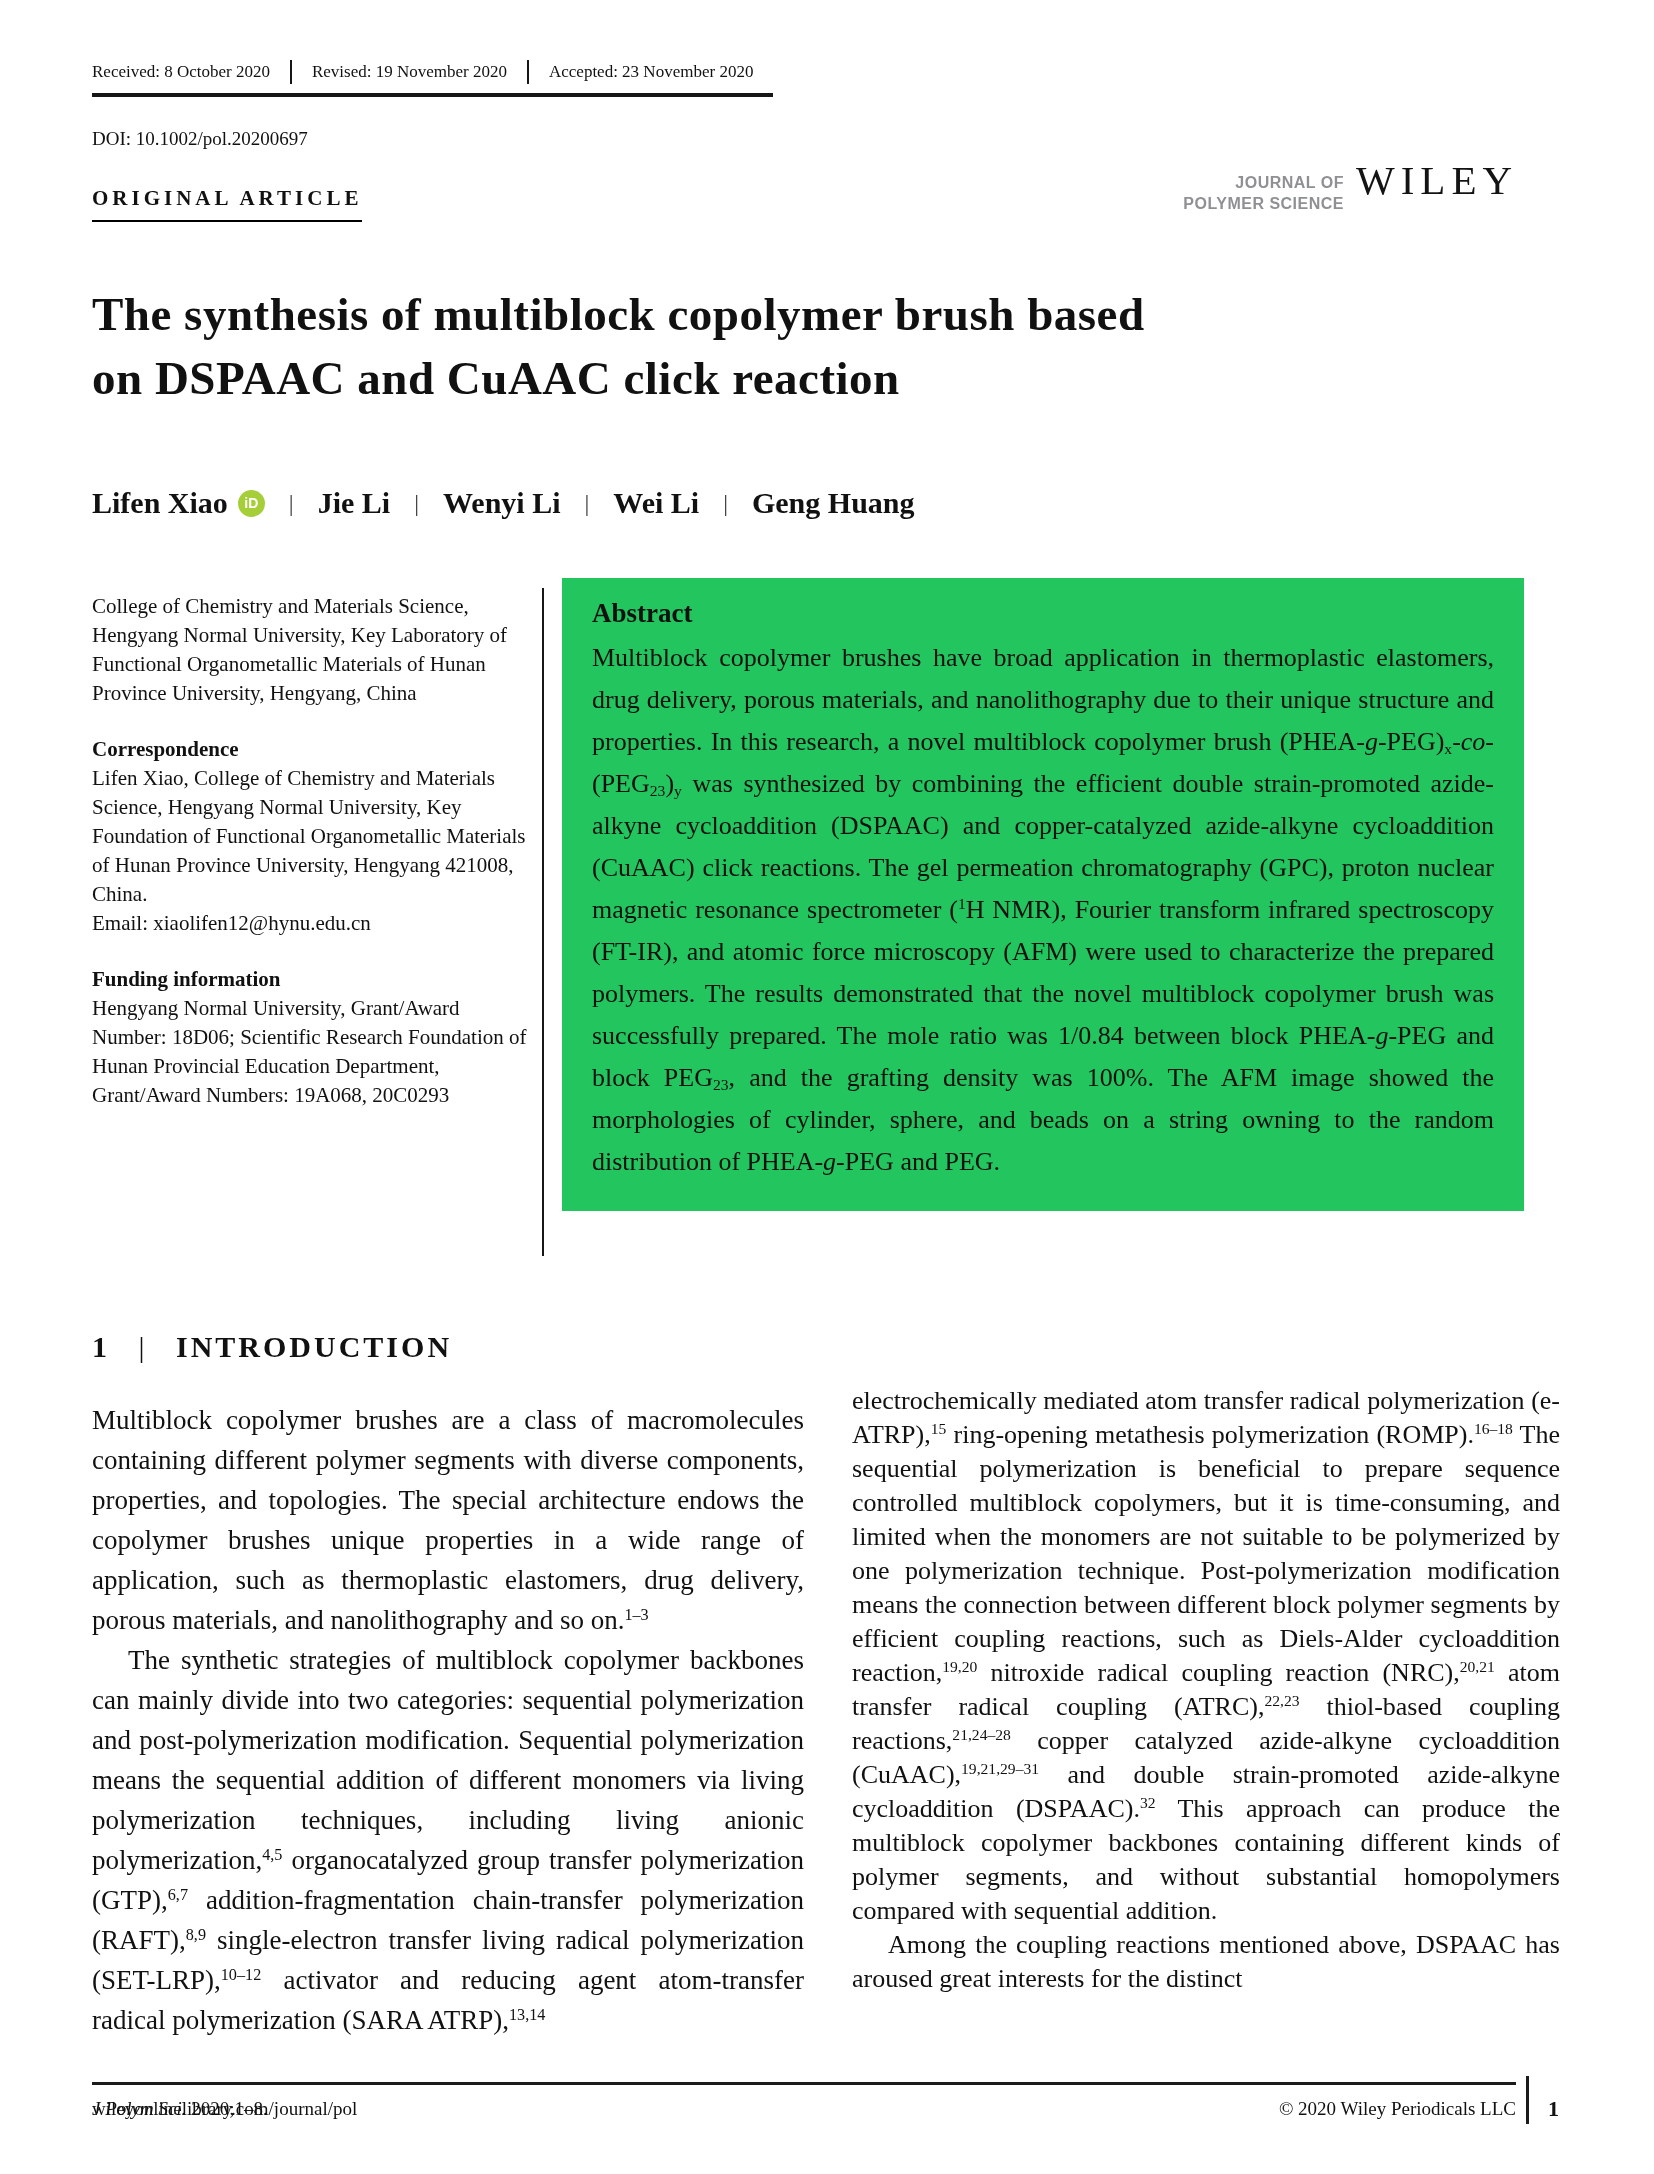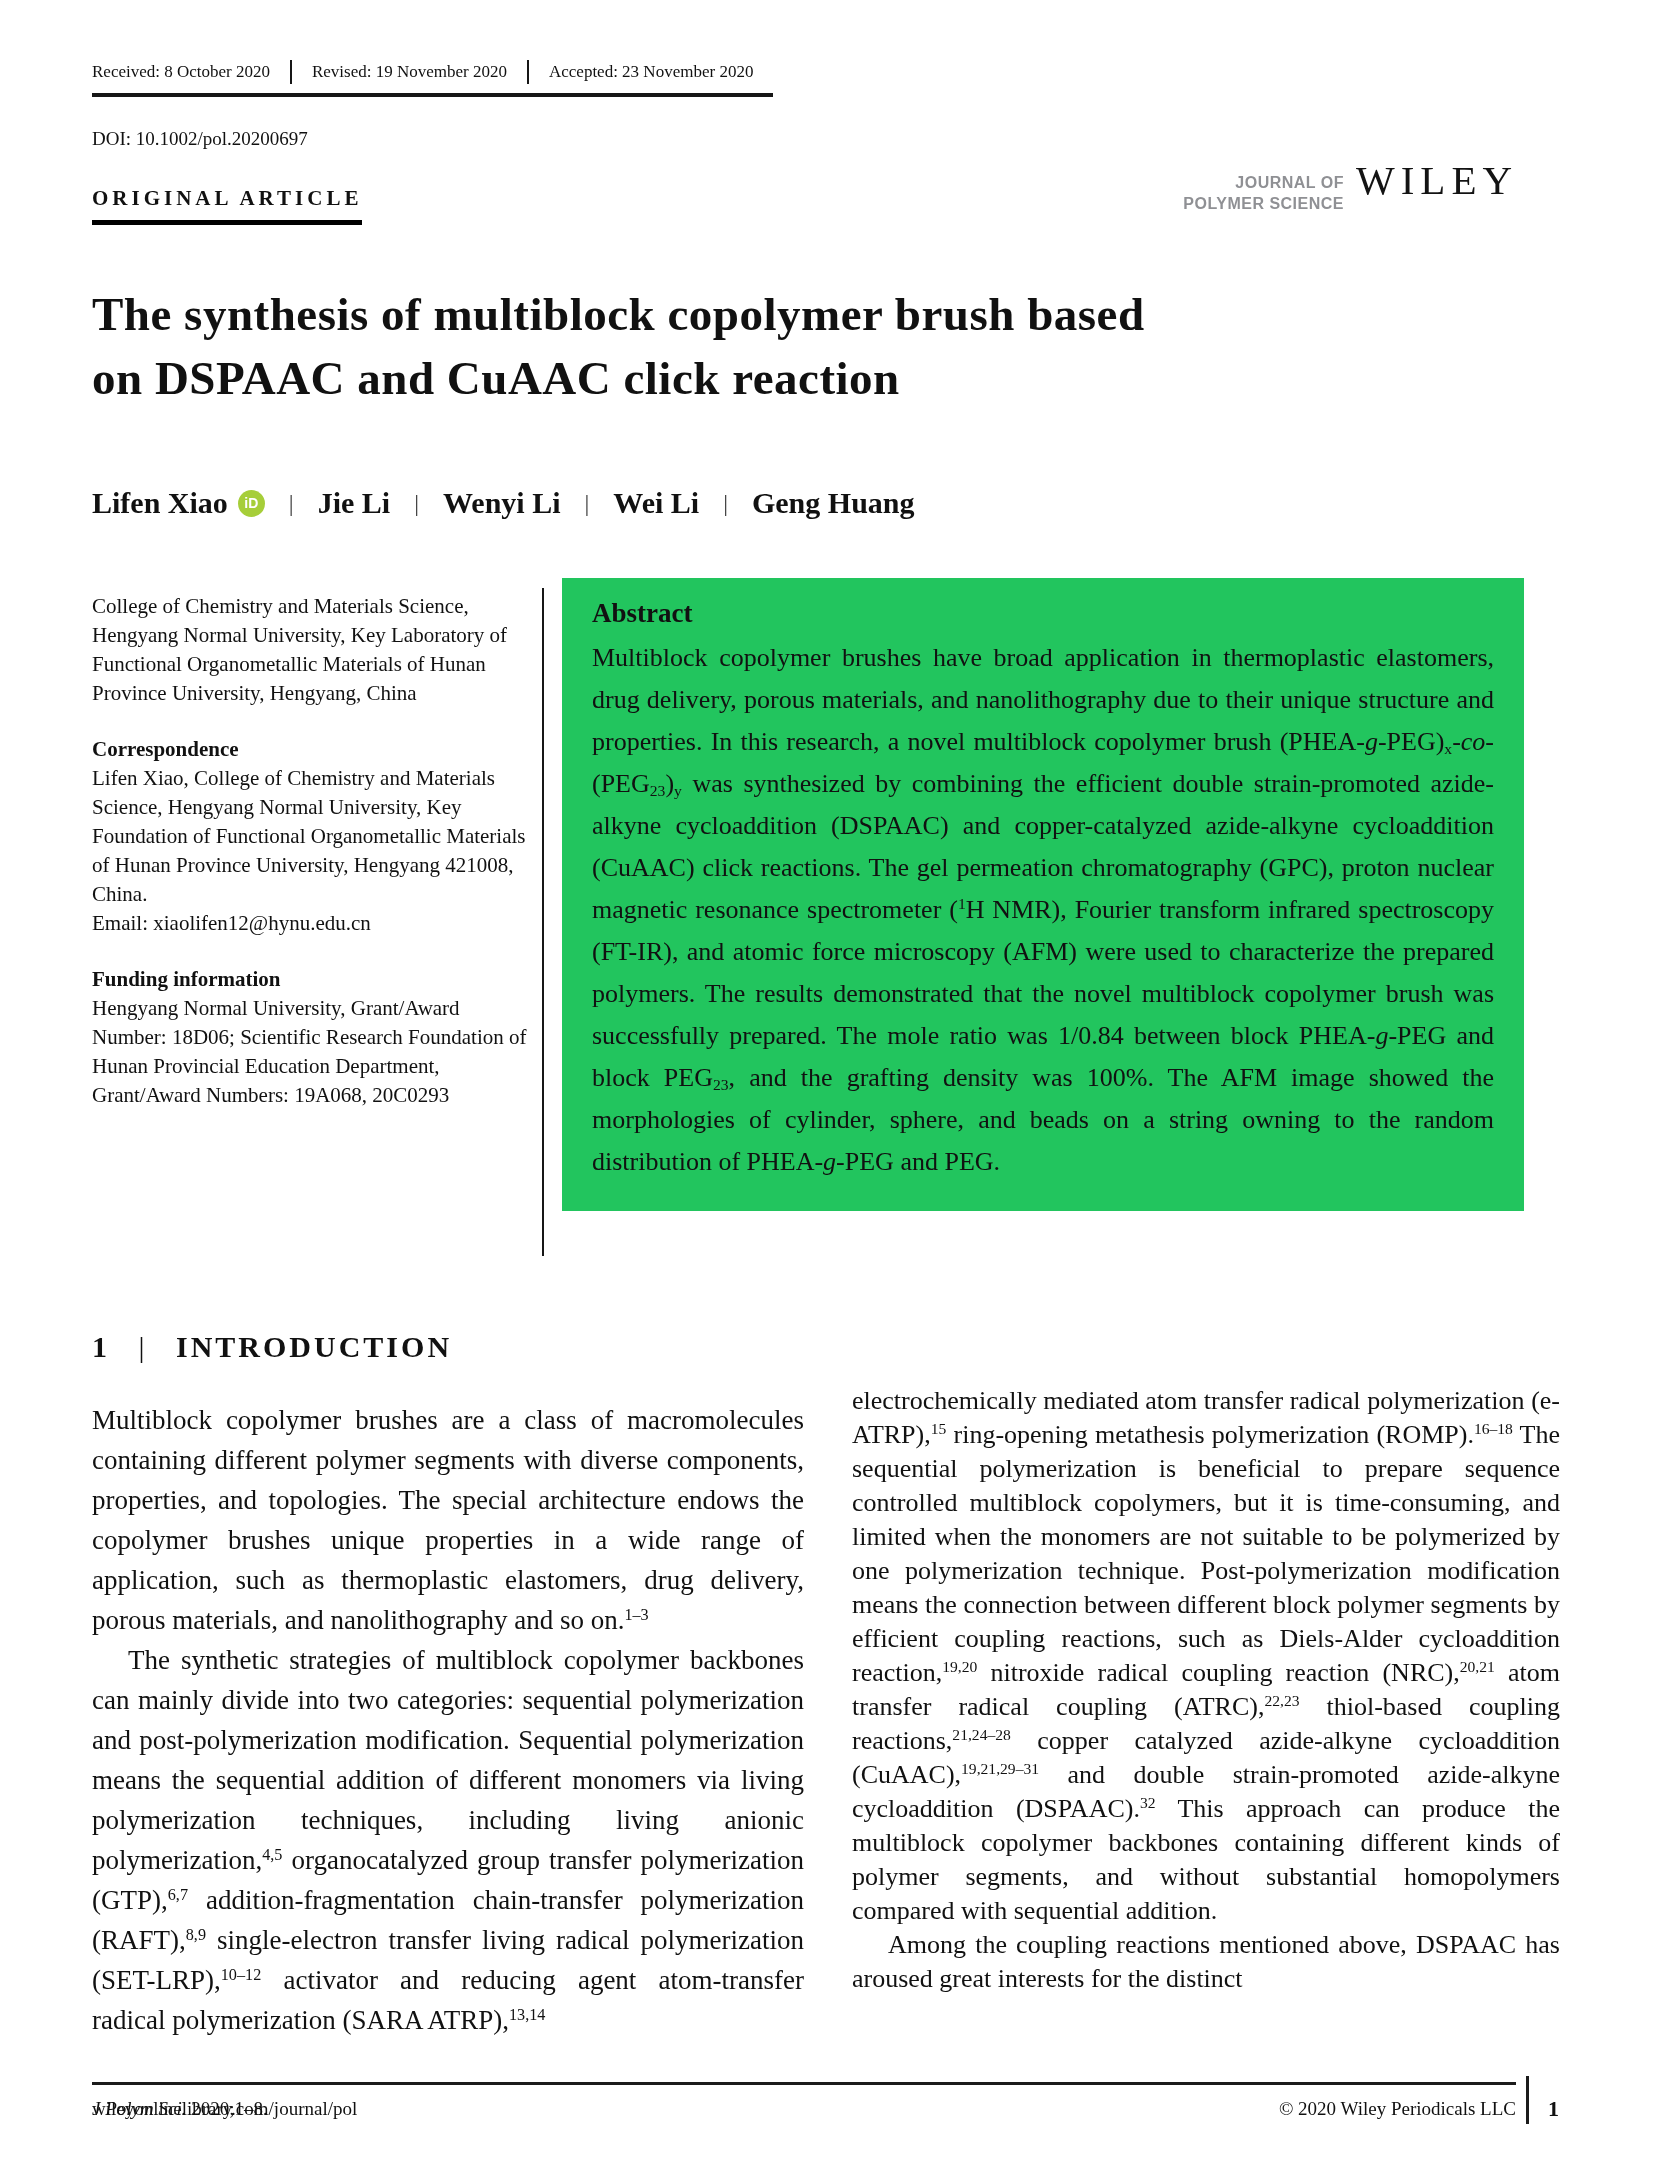--- a/index.html
+++ b/index.html
@@ -12,21 +12,21 @@
   .dates-wrap { position:absolute; left:92px; top:60px; display:inline-block;
     border-bottom:4px solid #161616; padding-bottom:9px; }
   .dates-row { display:flex; align-items:center; font-size:17px; white-space:nowrap; }
   .date-item { padding:2px 20px; }
   .date-item:first-child { padding-left:0; }
   .date-item + .date-item { border-left:2px solid #161616; }
 
   .doi { position:absolute; left:92px; top:128px; font-size:19px; }
 
   .article-type { position:absolute; left:92px; top:186px; font-size:21px; font-weight:bold;
-    letter-spacing:4px; border-bottom:5px solid #000000; padding-bottom:9px; }
+    letter-spacing:4px; border-bottom:2px solid #000000; padding-bottom:9px; }
 
   .journal-name { position:absolute; left:1044px; top:172px; width:300px; text-align:right;
     font-family:"Liberation Sans", sans-serif; font-weight:bold; font-size:16px;
     line-height:21px; color:#8f9094; letter-spacing:0.5px; }
   .wiley { position:absolute; left:1356px; top:156px; font-size:41px; font-weight:normal;
     letter-spacing:6px; color:#131313; }
 
   
   .title { position:absolute; left:92px; top:282px; font-size:47px; line-height:64px;
     font-weight:bold; letter-spacing:0.5px; margin:0; }

